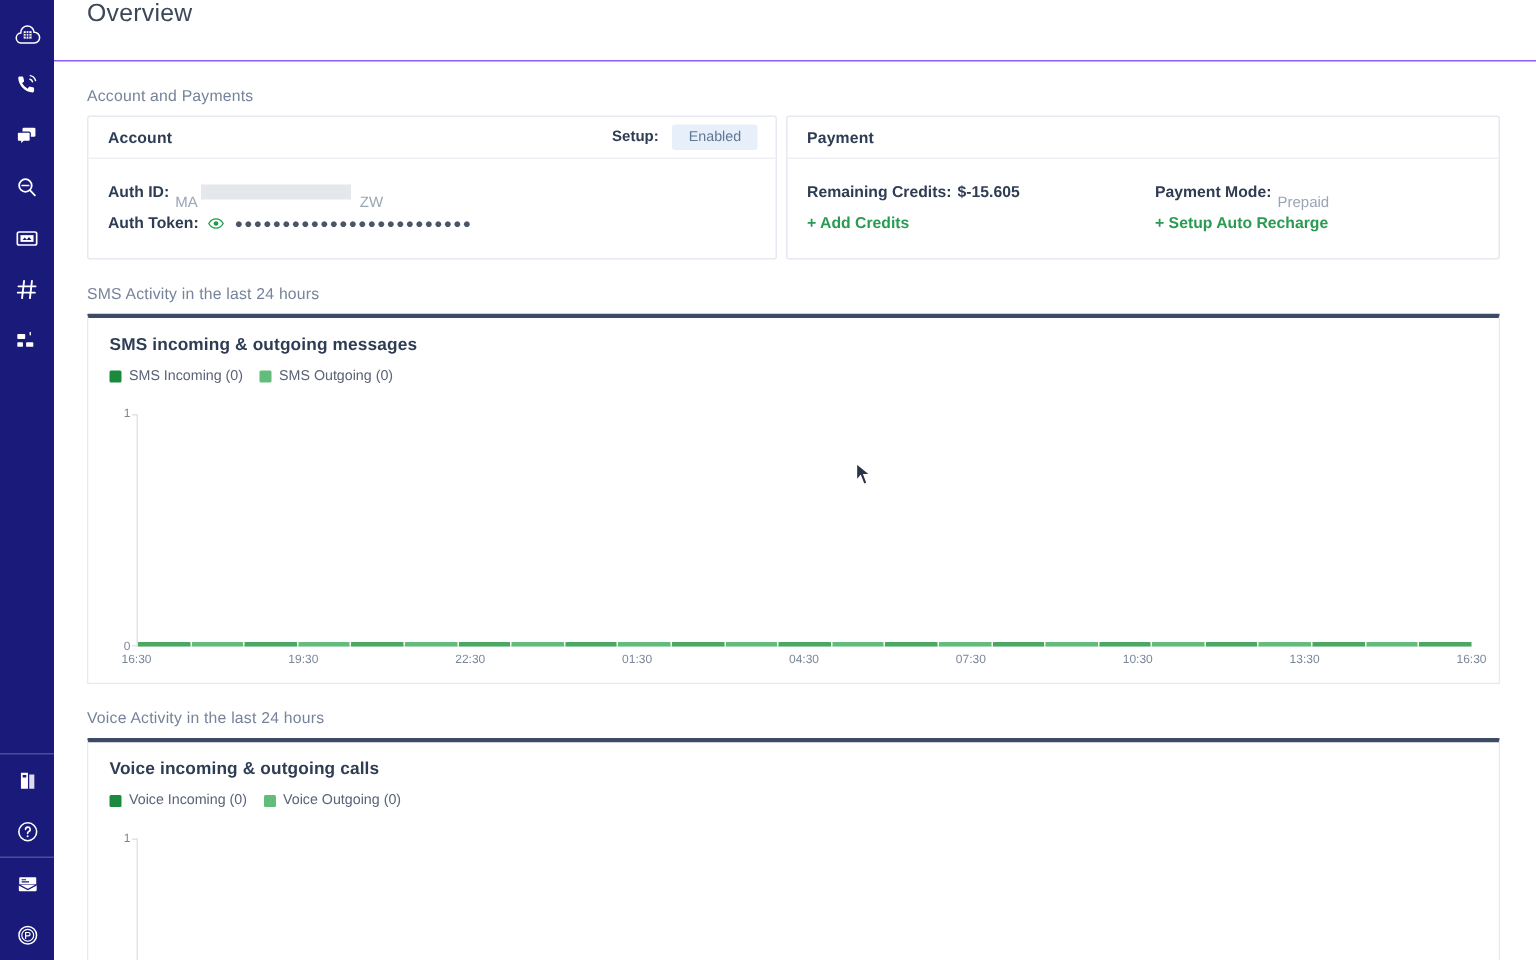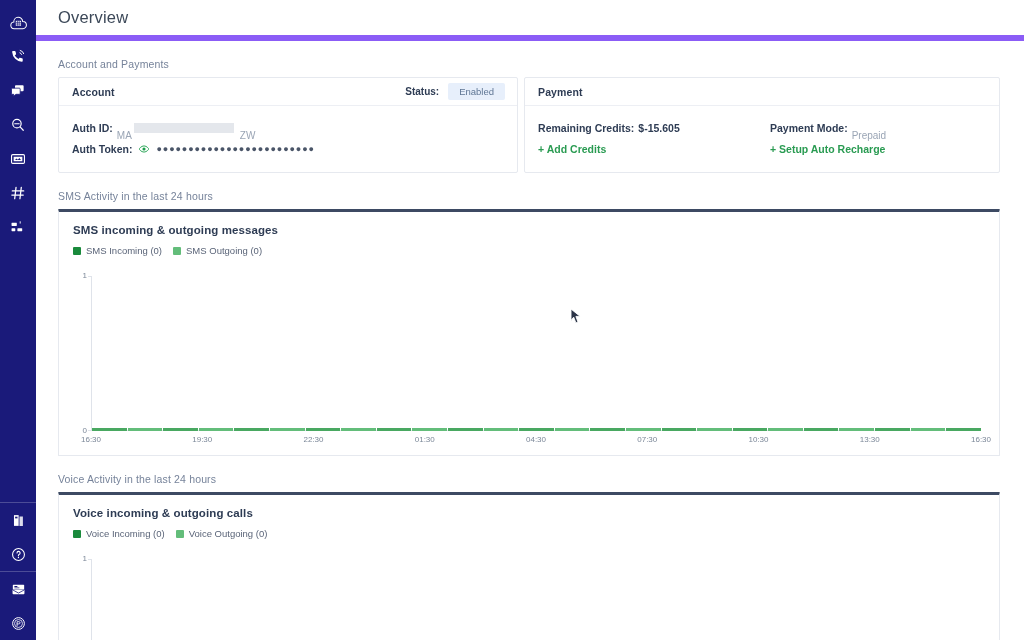--- a/index.html
+++ b/index.html
@@ -38,22 +38,22 @@
   
   .main {
     flex: 1 1 auto;
     height: 640px;
     overflow: hidden;
     background: #fff;
     position: relative;
   }
   .page-head {
     height: 41px;
-    border-bottom: 6px solid #8b5cf6;
-    display: flex; align-items: center;
+    border-bottom: 1px solid #8b5cf6;
+    display: flex; 
     padding-left: 22px;
   }
   .page-title {
     font-size: 16.5px;
     color: #3c4858;
     font-weight: 400;
     letter-spacing: .2px;
   }
 
   .content { padding: 0 24px 0 22px; }
@@ -371,21 +371,21 @@
     <div class="content">
 
       <div class="section-label">Account and Payments</div>
 
       <div class="cards-row">
 
         <section class="card card-account">
           <div class="card-head">
             <span class="card-title">Account</span>
             <span class="head-right">
-              <span class="status-label">Status:</span>
+              <span class="status-label">Setup:</span>
               <span class="status-badge">Enabled</span>
             </span>
           </div>
           <div class="card-body">
 
             <div class="row-line">
               <span class="kv-key">Auth ID:</span>
               <span class="kv-val">MA</span>
               <span class="redact"></span>
               <span class="kv-val">ZW</span>

